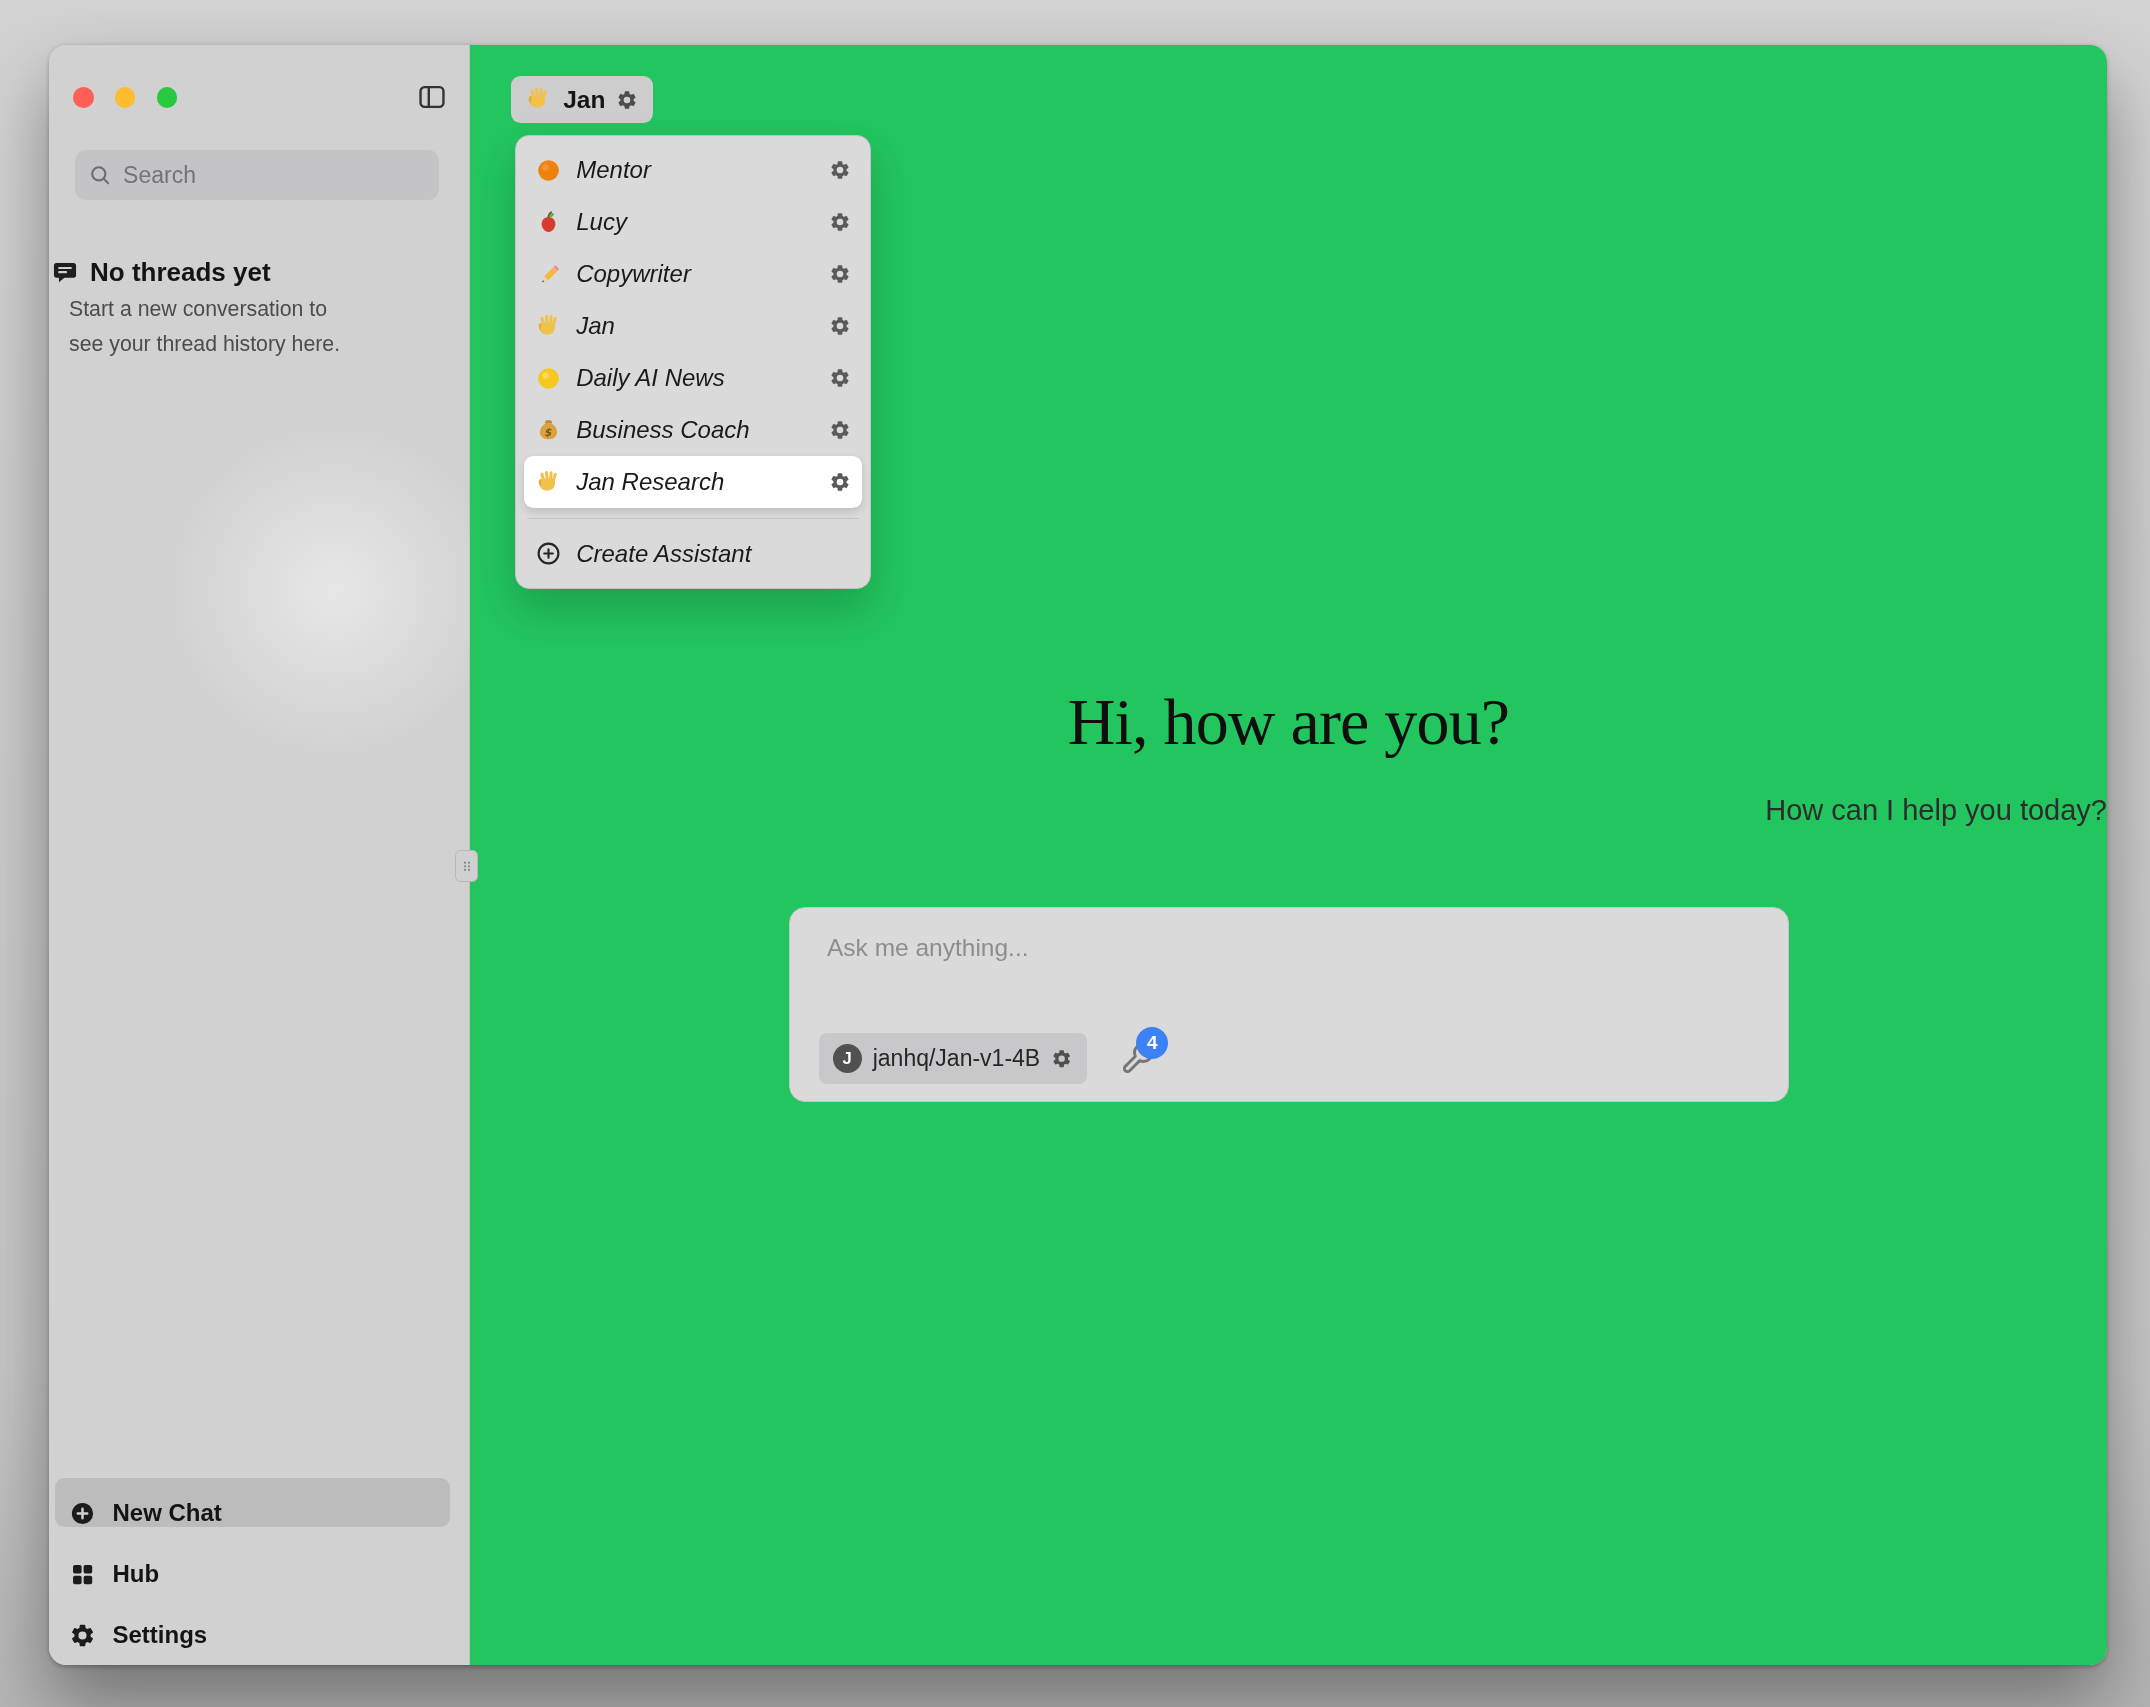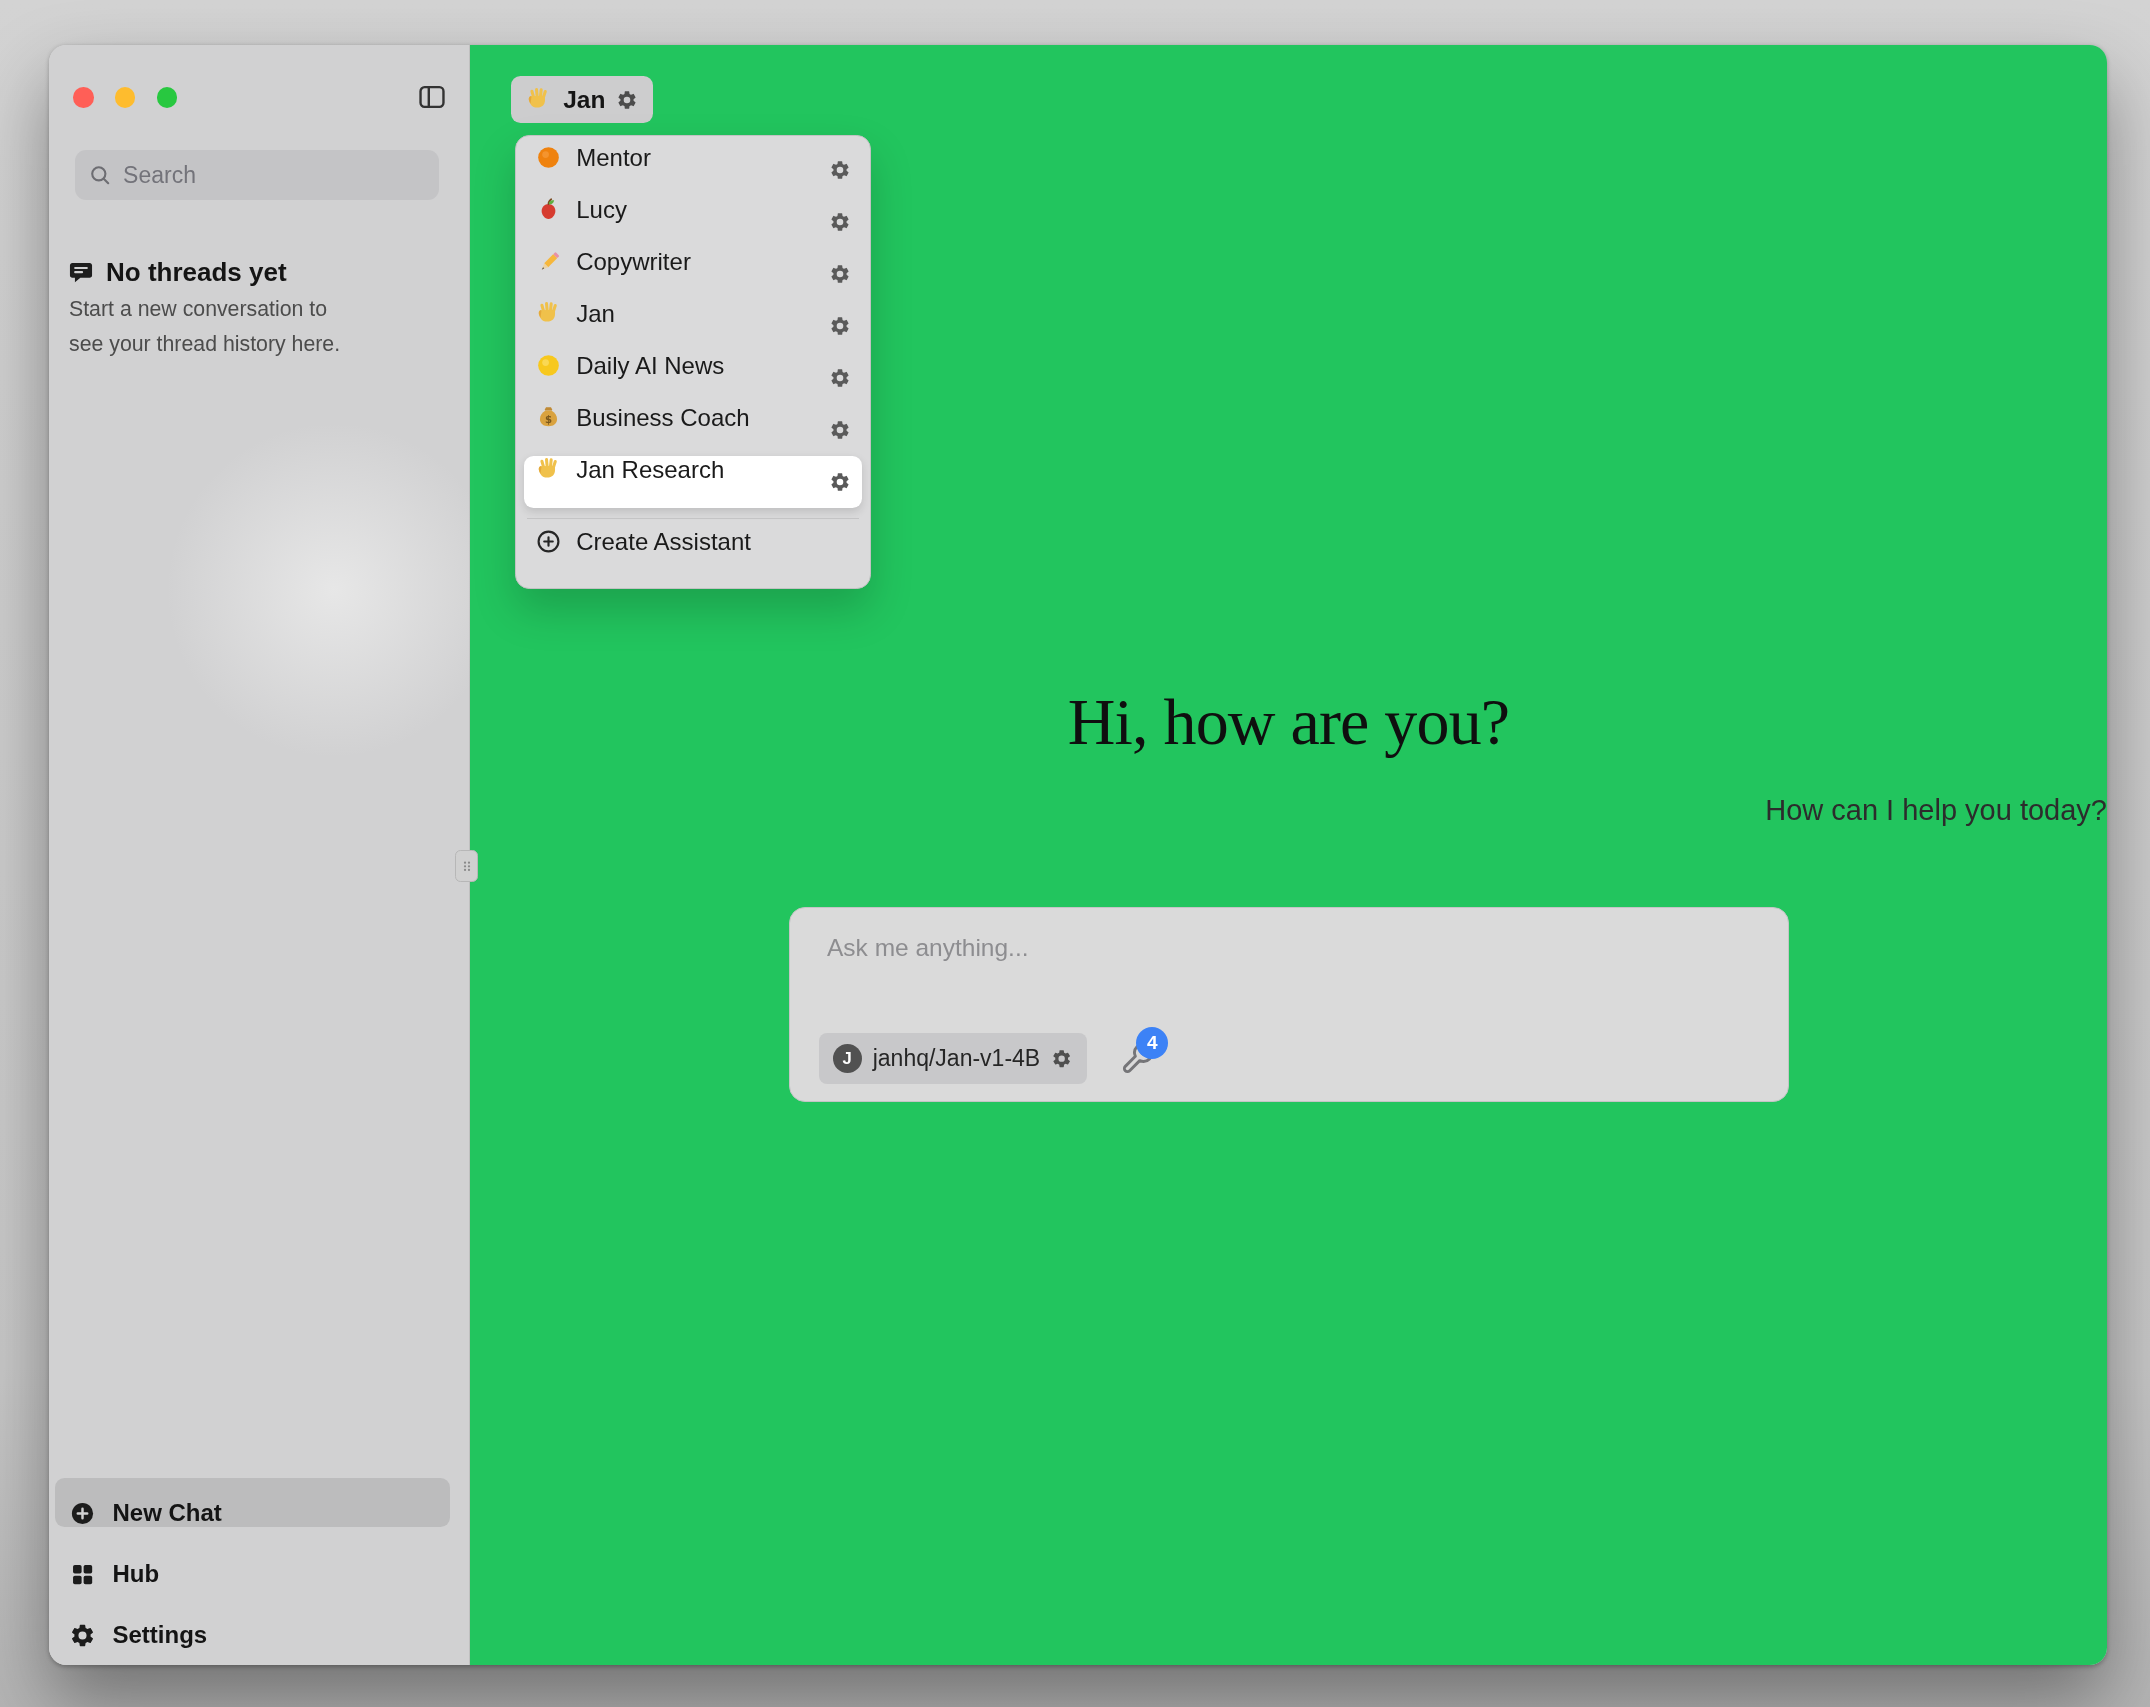--- a/index.html
+++ b/index.html
@@ -18,41 +18,41 @@
   .sidebar{position:relative;width:420px;flex:none;background:#d1d1d2;border-right:0.8px solid #bfbfbf;}
   .traffic{position:absolute;top:42px;left:24px;display:flex;gap:21.3px;}
   .dot{width:20.6px;height:20.6px;border-radius:50%;display:inline-block;}
   .dot.red{background:#ff5f57;} .dot.yellow{background:#febc2e;} .dot.green{background:#28c840;}
   .panel-toggle{position:absolute;left:365px;top:36px;width:35px;height:35px;border:none;background:transparent;padding:0;color:#333;cursor:pointer;}
   .panel-toggle svg{width:32px;height:32px;}
   .search{position:absolute;left:26px;top:105px;width:364px;height:50px;background:#c4c4c6;border-radius:11px;display:flex;align-items:center;padding:0 12.6px;box-sizing:border-box;gap:9.5px;}
   .search svg{width:24px;height:24px;color:#6d6d72;flex:none;}
   .search input{flex:1;min-width:0;background:transparent;border:none;outline:none;font-family:inherit;font-size:23px;color:#3c3c3c;}
   .search input::placeholder{color:#73737a;}
-  .empty-head{position:absolute;left:19px;top:212px;display:flex;align-items:center;gap:12px;}
+  .empty-head{position:absolute;left:3px;top:212px;display:flex;align-items:center;gap:12px;}
   .empty-head svg{width:26px;height:26px;}
   .empty-title{font-size:26px;font-weight:700;color:#141414;}
   .empty-desc{position:absolute;left:20px;top:247px;width:294px;margin:0;font-size:21.3px;line-height:35px;color:#4c4c4c;}
   .glow{position:absolute;left:111px;top:371px;width:348px;height:348px;border-radius:50%;
         background:radial-gradient(circle,rgba(232,232,232,.95) 0%,rgba(209,209,210,0) 68%);}
   .sidenav{position:absolute;left:6.3px;width:395px;bottom:16px;display:flex;flex-direction:column;gap:12px;}
   .nav-row{height:49px;border-radius:9.5px;display:flex;align-items:flex-end;gap:16px;padding:0 14.2px;box-sizing:border-box;cursor:pointer;}
   .nav-row.active{background:#bcbcbd;}
   .nav-row svg{width:27px;height:27px;color:#1c1c1c;flex:none;}
   .nav-label{font-size:24px;font-weight:600;color:#141414;}
   .grip{position:absolute;left:406px;top:805px;width:21.3px;height:30px;background:#d0d0d0;border:0.8px solid #b7b7b7;border-radius:5.5px;display:flex;align-items:center;justify-content:center;z-index:9;cursor:col-resize;}
   .grip svg{width:16px;height:20.6px;}
   
   .main{position:relative;flex:1;background:#22c55e;}
   .asst-chip{position:absolute;left:41px;top:31px;height:47px;border-radius:9.5px;background:#cdcdce;display:flex;align-items:center;gap:11px;padding:0 14.2px;cursor:pointer;}
   .asst-chip .hand{width:27px;height:27px;}
   .asst-chip .name{font-size:24.5px;font-weight:600;color:#151515;}
   .asst-chip .gear{width:22px;height:22px;color:#4c4c4c;}
   .menu{position:absolute;left:45px;top:90px;width:356px;background:#dadadb;border:0.8px solid #c2c2c3;border-radius:14.2px;padding:8px;box-sizing:border-box;box-shadow:0 20.6px 43px rgba(0,0,0,.18);z-index:5;}
-  .menu-row{height:52px;border-radius:9.5px;display:flex;gap:14.2px;padding:0 11px;cursor:pointer;}
+  .menu-row{height:52px;border-radius:9.5px;display:flex;align-items:center;gap:14.2px;padding:0 11px;cursor:pointer;font-style:italic;}
   .menu-row.sel{background:#ffffff;box-shadow:0 3.2px 8px rgba(0,0,0,.12);}
   .menu-row .mi{width:27px;height:27px;flex:none;}
   .mi-label{font-size:24px;font-weight:500;color:#1a1a1a;flex:1;white-space:nowrap;}
   .mi-gear{border:none;background:transparent;padding:0;margin-left:auto;color:#5a5a5a;cursor:pointer;line-height:0;}
   .mi-gear svg{width:22px;height:22px;}
   .menu-divider{height:0.8px;background:#c4c4c5;margin:9.5px 3.2px;}
   .menu-row.create .mi{color:#262626;}
   .greet{position:absolute;left:0;right:0;top:639px;margin:0;text-align:center;
          font-family:"Liberation Serif",serif;font-weight:400;font-size:66px;color:#0f0f0f;letter-spacing:-0.8px;}
   .sub{position:absolute;left:0;right:0;top:749px;text-align:right;font-size:29px;color:#2c2c2c;}

